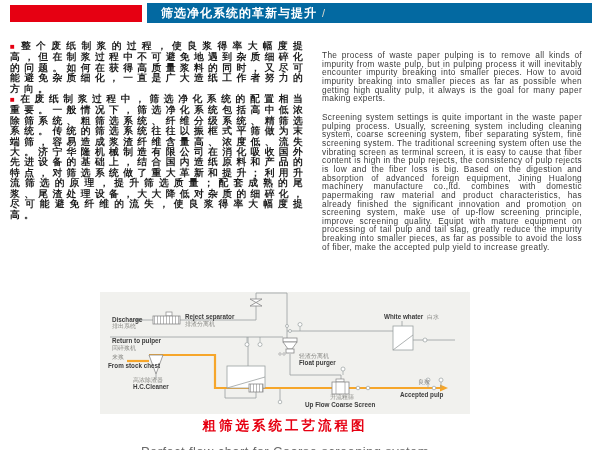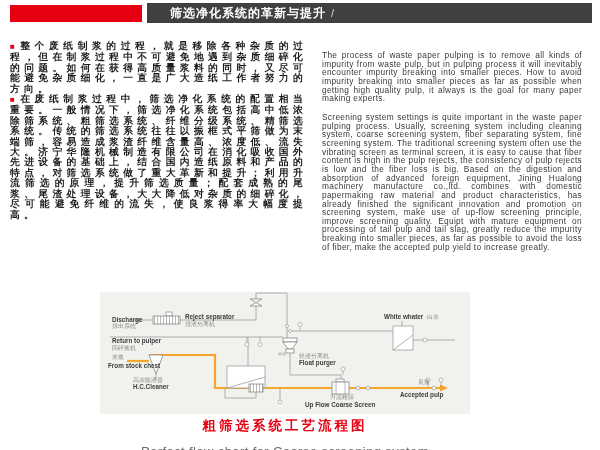--- a/index.html
+++ b/index.html
@@ -5,21 +5,21 @@
   * { margin:0; padding:0; box-sizing:border-box; }
   html,body { background:#fff; }
   .page {
     position:relative; width:600px; height:450px; background:#ffffff;
     font-family:"Liberation Sans", sans-serif; overflow:hidden;
   }
   
   .hdr-red { position:absolute; left:10px; top:5px; width:132px; height:17px; background:#e60012; }
   .hdr-bar {
     position:absolute; left:147px; top:3px; width:445px; height:20px;
-    background:#404040; color:#fff; display:flex; align-items:center; padding-left:23px;
+    background:#0369a1; color:#fff; display:flex; align-items:center; padding-left:14px;
     white-space:nowrap; overflow:hidden;
   }
   .hdr-zh { font-size:12px; font-weight:bold; letter-spacing:1px; color:#ffffff; }
   .hdr-sep { font-size:11px; color:#d9d7cc; margin:0 5px; }
   .hdr-en { font-size:8.8px; color:#d9d7cc; letter-spacing:0.2px; }
   
   .col-zh {
     position:absolute; left:10px; top:41px; width:297px;
     font-size:9.8px; line-height:10.4px; letter-spacing:4.2px;
     color:#1d1d1d; font-weight:bold; text-align:justify;
@@ -47,21 +47,21 @@
 
 <div class="page">
 
   <div class="hdr-red"></div>
   <div class="hdr-bar">
     <span class="hdr-zh">筛选净化系统的革新与提升</span>
     <span class="hdr-sep">/</span>
   </div>
 
   <div class="col-zh">
-    <p><span class="bullet">■</span><span>整个废纸制浆的过程，就是移除各种杂质的过程，但在制浆过程中不可避免地遇到杂质细碎化的问题。如何在获得高质量浆料的同时，又尽可能避免杂质细化，一直是广大造纸工作者努力的方向。</span></p>
+    <p><span class="bullet">■</span><span>整个废纸制浆的过程，使良浆得率大幅度提高，但在制浆过程中不可避免地遇到杂质细碎化的问题。如何在获得高质量浆料的同时，又尽可能避免杂质细化，一直是广大造纸工作者努力的方向。</span></p>
     <p><span class="bullet">■</span><span>在废纸制浆过程中，筛选净化系统的配置相当重要。一般情况下，筛选净化系统包括高中低浓除筛系统、粗筛选系统、纤维分级系统、精筛选系统。传统的筛选系统往往以振框式平筛做为末端筛，容易造成浆渣纤维含量高、浓度低、流失大。济宁华隆机械制造有限公司在消化吸收国外先进设备的基础上，结合国内造纸原料和产品的特点，对筛选系统做了重大革新和提升；利用升流筛选的原理，提升筛选质量；配套成熟的尾浆、尾渣处理设备，大大降低对杂质的细碎化，尽可能避免纤维的流失，使良浆得率大幅度提高。</span></p>
   </div>
 
   <div class="col-en">
     <p>The process of waste paper pulping is to remove all kinds of impurity from waste pulp, but in pulping process it will inevitably encounter impurity breaking into smaller pieces. How to avoid impurity breaking into smaller pieces as far as possible when getting high quality pulp, it always is the goal for many paper making experts.</p>
     <p>Screening system settings is quite important in the waste paper pulping process. Usually, screening system including cleaning system, coarse screening system, fiber separating system, fine screening system. The traditional screening system often use the vibrating screen as terminal screen, it is easy to cause that fiber content is high in the pulp rejects, the consistency of pulp rejects is low and the fiber loss is big. Based on the digestion and absorption of advanced foreign equipment, Jining Hualong machinery manufacture co.,ltd. combines with domestic papermaking raw material and product characteristics, has already finished the significant innovation and promotion on screening system, make use of up-flow screening principle, improve screening quality. Equipt with mature equipment on processing of tail pulp and tail slag, greatly reduce the impurity breaking into smaller pieces, as far as possible to avoid the loss of fiber, make the accepted pulp yield to increase greatly.</p>
   </div>
 
   <svg class="diagram" viewBox="0 0 600 130">
     <defs>

